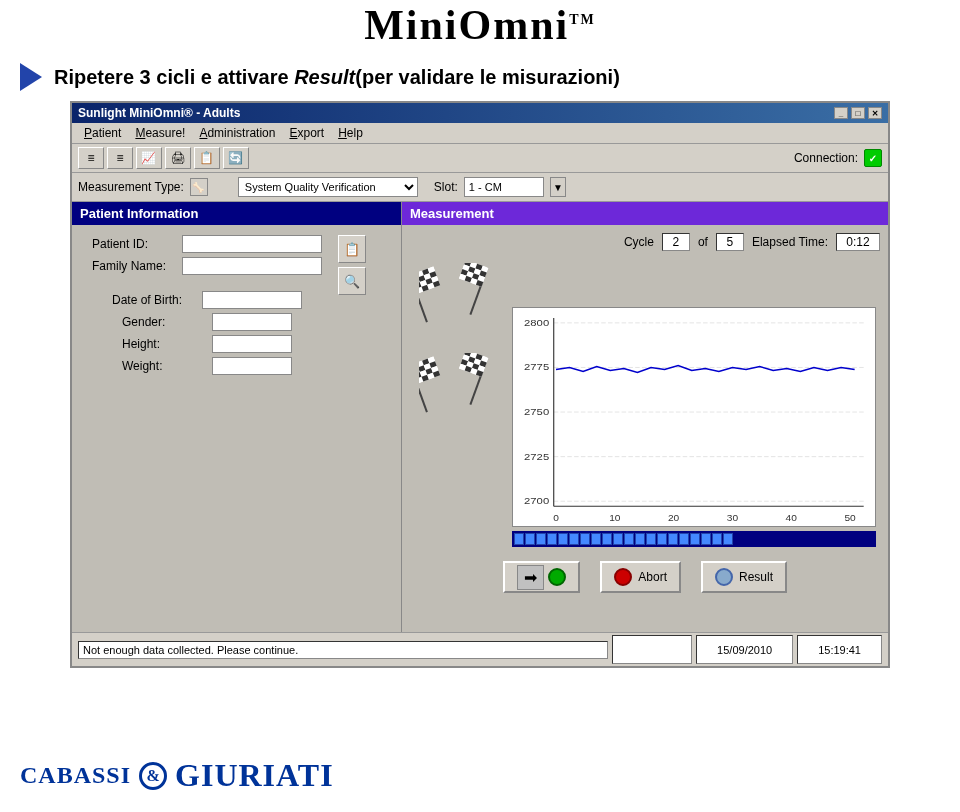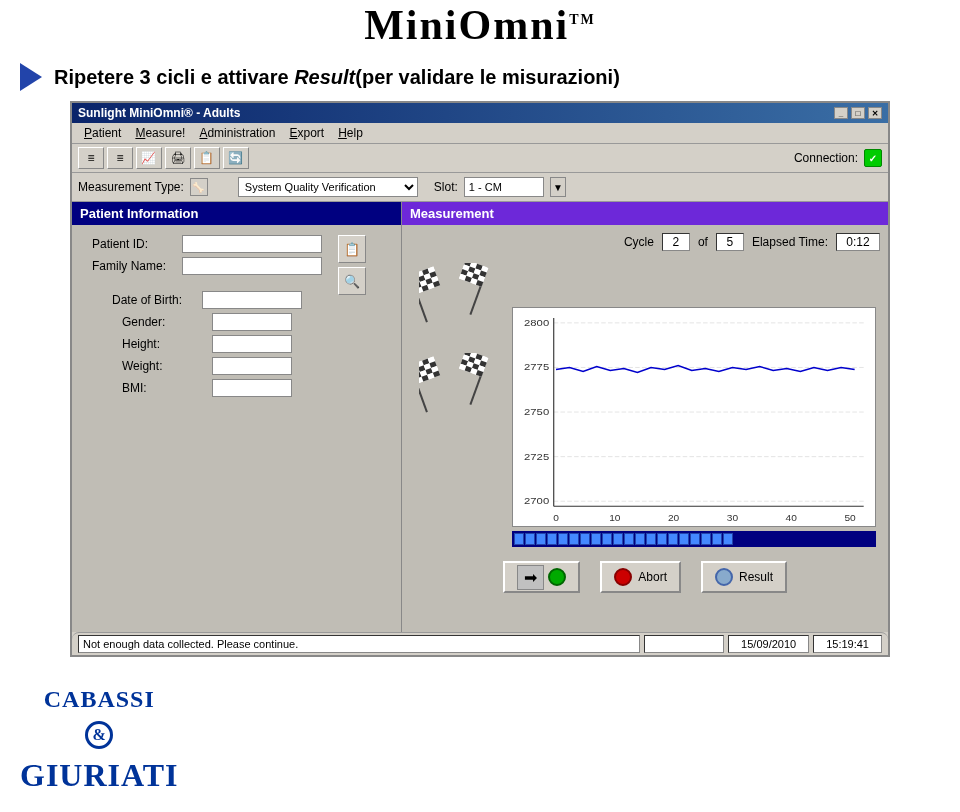--- a/index.html
+++ b/index.html
@@ -384,49 +384,47 @@
     
     .status-bar {
       background: #d4d0c8;
       border-top: 1px solid #999;
       display: flex;
       align-items: center;
       padding: 2px 6px;
       font-size: 11px;
       font-family: 'Segoe UI', Tahoma, sans-serif;
       gap: 4px;
-      border-radius: 7px;
     }
     .status-msg {
       flex: 1;
       background: white;
       border: 1px inset #888;
       padding: 1px 4px;
       height: 18px;
       display: flex;
       align-items: center;
     }
     .status-field {
       background: white;
       border: 1px inset #888;
-      padding: 1px 12px;
-      height: 18px;
+      padding: 1px 20px;
+      height: 29px;
       display: flex;
       align-items: center;
     }
 
     
     .bottom-logo {
       position: absolute;
       bottom: 18px;
       left: 20px;
       display: flex;
       align-items: center;
       gap: 8px;
-      flex-direction: column;
     }
     .logo-cabassi {
       font-size: 24px;
       font-weight: bold;
       color: #003399;
       font-family: 'Times New Roman', serif;
       letter-spacing: 1px;
     }
     .logo-circle {
       width: 28px;
@@ -553,24 +551,20 @@
           <div class="field-row">
             <span class="field-label">Gender:</span>
             <input class="field-input short" type="text" value="" style="">
           </div>
           <div class="field-row">
             <span class="field-label">Height:</span>
             <input class="field-input short" type="text" value="" style="">
           </div>
           <div class="field-row">
             <span class="field-label">Weight:</span>
-            <input class="field-input short" type="text" value="" style="">
-          </div>
-          <div class="field-row">
-            <span class="field-label">BMI:</span>
             <input class="field-input short" type="text" value="" style="">
           </div>
         </div>
         <div class="patient-icons-col">
           <div class="icon-btn">📋</div>
           <div class="icon-btn">🔍</div>
         </div>
       </div>
     </div>
 

